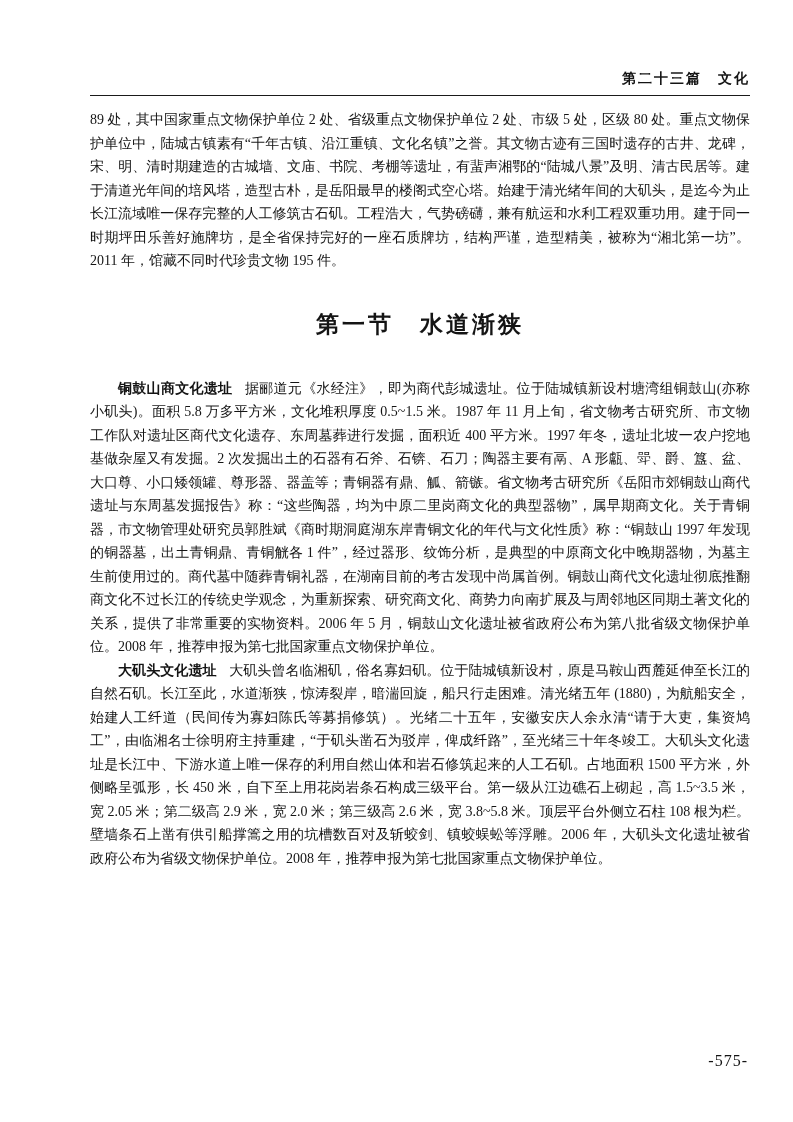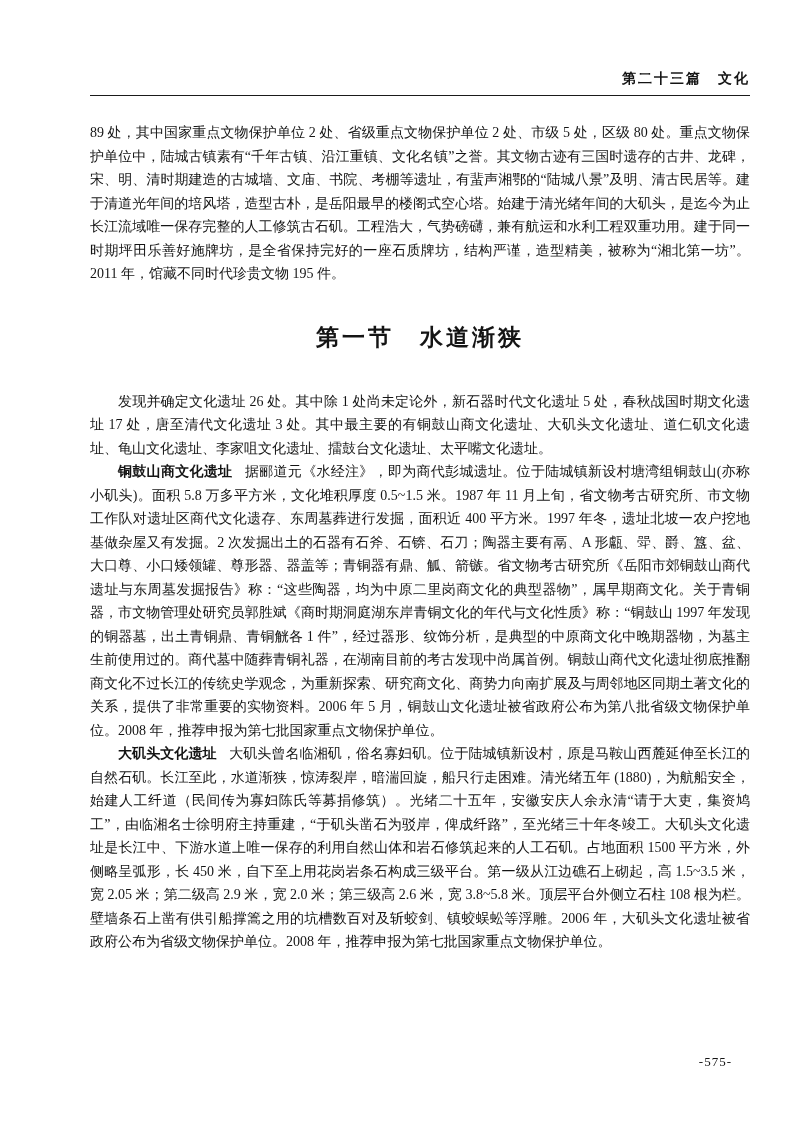--- a/index.html
+++ b/index.html
@@ -32,21 +32,20 @@
     border-bottom: 1.5px solid #1a1a1a;
   }
   .body-content {
     position: absolute;
     top: 108px;
     left: 90px;
     right: 90px;
     font-size: 14px;
     line-height: 23.5px;
     text-align: justify;
-    margin-top: 13px;
   }
   .para {
     margin: 0;
     text-indent: 2em;
   }
   .para.no-indent {
     text-indent: 0;
   }
   .section-title {
     margin: 0;
@@ -60,41 +59,40 @@
     line-height: 30px;
   }
   .entry-lead {
     font-family: "Liberation Sans", "DejaVu Sans", sans-serif;
     font-weight: bold;
     padding-right: 0.9em;
   }
   .page-number {
     position: absolute;
     bottom: 52px;
-    right: 108px;
-    font-size: 13px;
+    right: 92px;
+    font-size: 16px;
     letter-spacing: 1px;
   }
 </style>
 </head>
 <body>
 
 <div class="page">
 
   <div class="page-header">
     <span>第二十三篇　文化</span>
   </div>
 
   <div class="body-content">
 
     <p class="para no-indent">89 处，其中国家重点文物保护单位 2 处、省级重点文物保护单位 2 处、市级 5 处，区级 80 处。重点文物保护单位中，陆城古镇素有“千年古镇、沿江重镇、文化名镇”之誉。其文物古迹有三国时遗存的古井、龙碑，宋、明、清时期建造的古城墙、文庙、书院、考棚等遗址，有蜚声湘鄂的“陆城八景”及明、清古民居等。建于清道光年间的培风塔，造型古朴，是岳阳最早的楼阁式空心塔。始建于清光绪年间的大矶头，是迄今为止长江流域唯一保存完整的人工修筑古石矶。工程浩大，气势磅礴，兼有航运和水利工程双重功用。建于同一时期坪田乐善好施牌坊，是全省保持完好的一座石质牌坊，结构严谨，造型精美，被称为“湘北第一坊”。2011 年，馆藏不同时代珍贵文物 195 件。</p>
 
     <h2 class="section-title">第一节　水道渐狭</h2>
 
-    <p class="para">发现并确定文化遗址 26 处。其中除 1 处尚未定论外，新石器时代文化遗址 5 处，春秋战国时期文化遗址 17 处，唐至清代文化遗址 3 处。其中最主要的有铜鼓山商文化遗址、大矶头文化遗址、道仁矶文化遗址、龟山文化遗址、李家咀文化遗址、擂鼓台文化遗址、太平嘴文化遗址。</p>
 
     <p class="para"><span class="entry-lead">铜鼓山商文化遗址</span><span>据郦道元《水经注》，即为商代彭城遗址。位于陆城镇新设村塘湾组铜鼓山(亦称小矶头)。面积 5.8 万多平方米，文化堆积厚度 0.5~1.5 米。1987 年 11 月上旬，省文物考古研究所、市文物工作队对遗址区商代文化遗存、东周墓葬进行发掘，面积近 400 平方米。1997 年冬，遗址北坡一农户挖地基做杂屋又有发掘。2 次发掘出土的石器有石斧、石锛、石刀；陶器主要有鬲、A 形甗、斝、爵、簋、盆、大口尊、小口矮领罐、尊形器、器盖等；青铜器有鼎、觚、箭镞。省文物考古研究所《岳阳市郊铜鼓山商代遗址与东周墓发掘报告》称：“这些陶器，均为中原二里岗商文化的典型器物”，属早期商文化。关于青铜器，市文物管理处研究员郭胜斌《商时期洞庭湖东岸青铜文化的年代与文化性质》称：“铜鼓山 1997 年发现的铜器墓，出土青铜鼎、青铜觥各 1 件”，经过器形、纹饰分析，是典型的中原商文化中晚期器物，为墓主生前使用过的。商代墓中随葬青铜礼器，在湖南目前的考古发现中尚属首例。铜鼓山商代文化遗址彻底推翻商文化不过长江的传统史学观念，为重新探索、研究商文化、商势力向南扩展及与周邻地区同期土著文化的关系，提供了非常重要的实物资料。2006 年 5 月，铜鼓山文化遗址被省政府公布为第八批省级文物保护单位。2008 年，推荐申报为第七批国家重点文物保护单位。</span></p>
 
     <p class="para"><span class="entry-lead">大矶头文化遗址</span><span>大矶头曾名临湘矶，俗名寡妇矶。位于陆城镇新设村，原是马鞍山西麓延伸至长江的自然石矶。长江至此，水道渐狭，惊涛裂岸，暗湍回旋，船只行走困难。清光绪五年 (1880)，为航船安全，始建人工纤道（民间传为寡妇陈氏等募捐修筑）。光绪二十五年，安徽安庆人余永清“请于大吏，集资鸠工”，由临湘名士徐明府主持重建，“于矶头凿石为驳岸，俾成纤路”，至光绪三十年冬竣工。大矶头文化遗址是长江中、下游水道上唯一保存的利用自然山体和岩石修筑起来的人工石矶。占地面积 1500 平方米，外侧略呈弧形，长 450 米，自下至上用花岗岩条石构成三级平台。第一级从江边礁石上砌起，高 1.5~3.5 米，宽 2.05 米；第二级高 2.9 米，宽 2.0 米；第三级高 2.6 米，宽 3.8~5.8 米。顶层平台外侧立石柱 108 根为栏。壁墙条石上凿有供引船撑篙之用的坑槽数百对及斩蛟剑、镇蛟蜈蚣等浮雕。2006 年，大矶头文化遗址被省政府公布为省级文物保护单位。2008 年，推荐申报为第七批国家重点文物保护单位。</span></p>
 
 
   </div>
 
   <div class="page-number">-575-</div>
 

